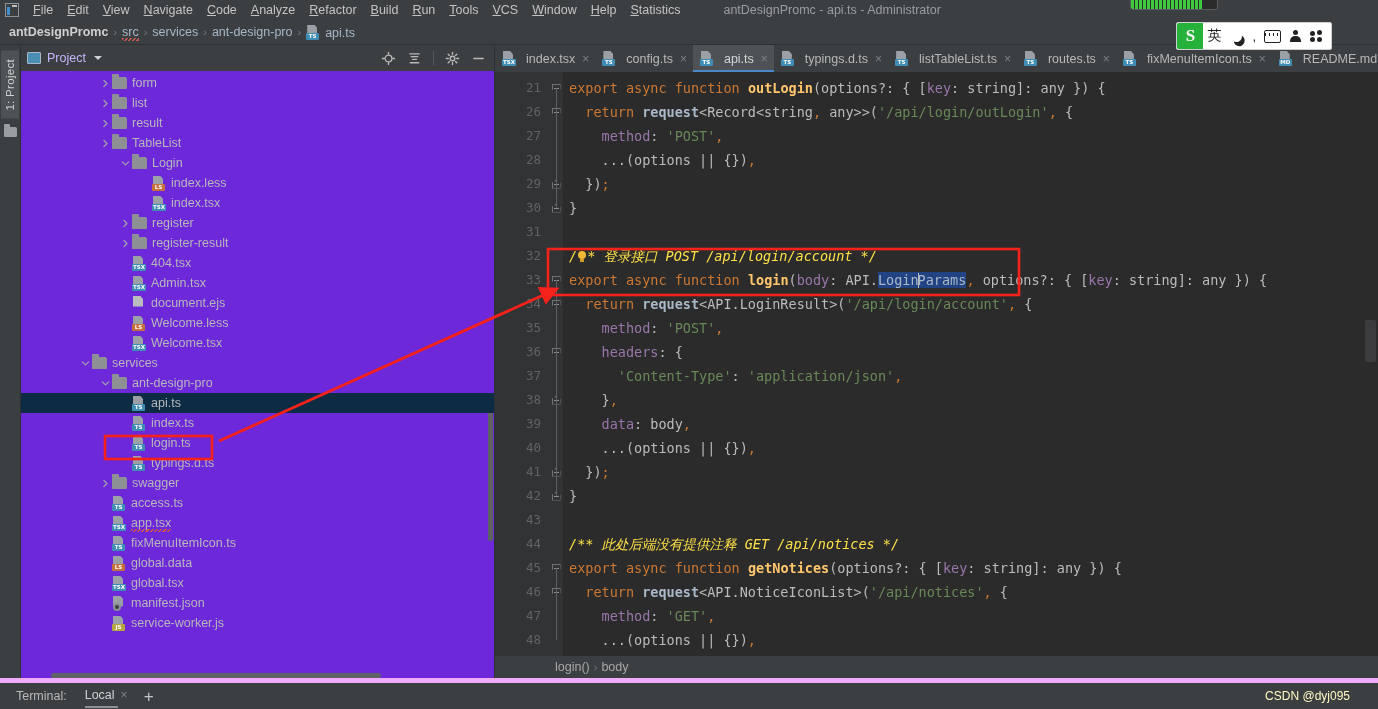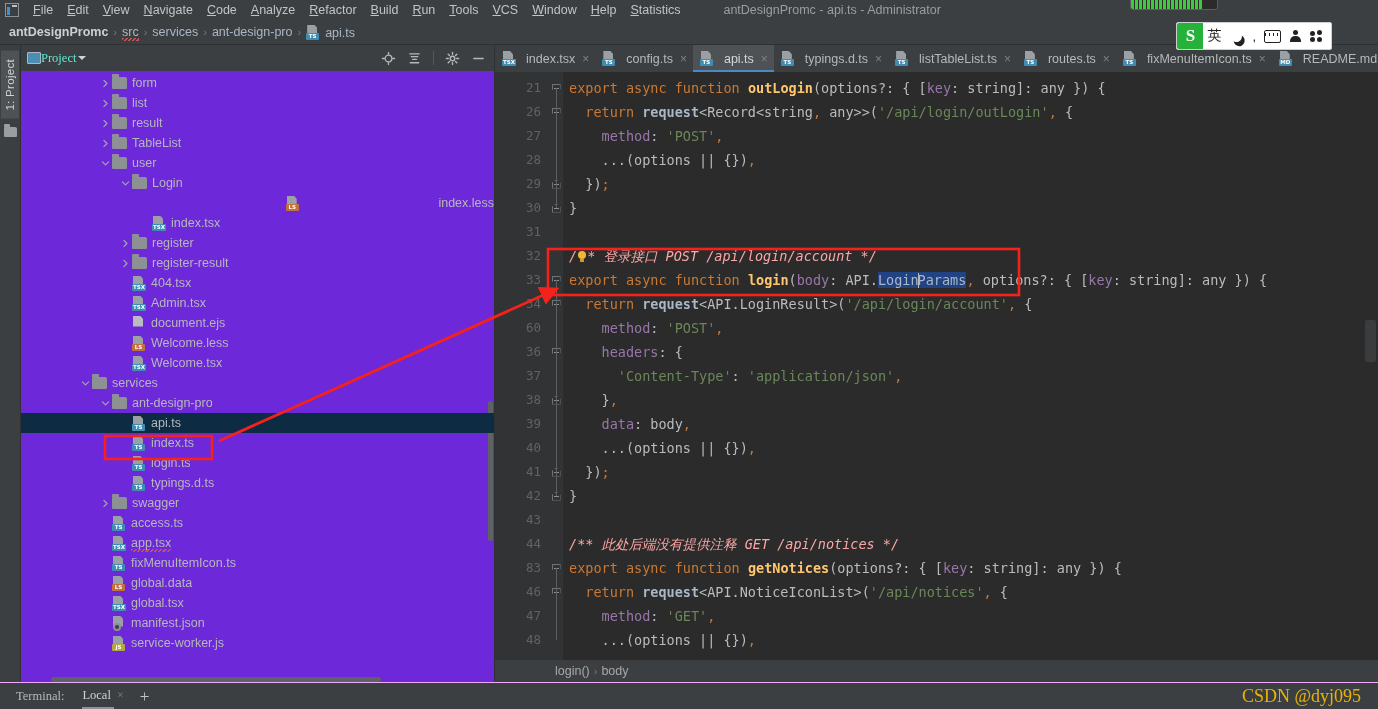--- a/index.html
+++ b/index.html
@@ -64,21 +64,21 @@
     background:#4e5254;padding:8px 3px;letter-spacing:.3px;cursor:default;}
   .strip-folder{width:13px;height:10px;margin-top:8px;background:#9a9da1;
     border-radius:1px 2px 1px 1px;position:relative;}
   .strip-folder::before{content:"";position:absolute;left:0;top:-3px;width:6px;height:3px;
     background:#9a9da1;border-radius:1px 1px 0 0;}
 
   
   .project-panel{width:473px;background:#3c3f41;display:flex;flex-direction:column;
     border-right:1px solid #2e3133;flex:0 0 473px;min-width:0;}
   .pp-header{height:26px;display:flex;align-items:center;padding:0 6px;flex:0 0 26px;}
-  .pp-title{display:flex;align-items:center;gap:0;color:#5eead4;font-size:12.5px;font-family:Liberation Serif, serif;}
+  .pp-title{display:flex;align-items:center;gap:6px;color:#c4b5fd;font-size:12.5px;}
   .pp-icon{width:14px;height:12px;border:1.5px solid #a9b7c6;border-radius:1px;
     background:#4a8fb3;box-sizing:border-box;}
   .caret-d{width:0;height:0;border-left:4px solid transparent;border-right:4px solid transparent;
     border-top:4.5px solid #cfd2d4;margin-left:2px;}
   .pp-tools{margin-left:auto;display:flex;align-items:center;gap:11px;padding-right:2px;}
   .pp-sep{width:1px;height:14px;background:#555859;}
 
   .tree{flex:1;overflow:hidden;position:relative;background:#6d28d9;padding-top:2px;}
   .row{height:20px;display:flex;align-items:center;white-space:nowrap;cursor:default;
     font-size:12.5px;color:#b6b8ba;position:relative;}
@@ -133,45 +133,45 @@
   .fmark i{width:5px;height:1px;background:#8a8e91;position:absolute;top:3px;}
   .fline{position:absolute;left:6.5px;width:1px;background:#5c5f61;}
 
   .code{flex:1;background:#2b2b2b;padding-top:4px;position:relative;overflow:hidden;
     font-family:"DejaVu Sans Mono","Liberation Mono",monospace;font-size:13.5px;}
   .cl{height:24px;line-height:24px;white-space:pre;padding-left:6px;}
   .t-kw{color:#cc7832;}
   .t-fn{color:#ffc66d;font-weight:bold;}
   .t-def{color:#a9b7c6;}
   .t-str{color:#6a8759;}
-  .t-cmt{color:#fca5a5;font-style:italic;}
+  .t-cmt{color:#fde047;font-style:italic;}
   .t-prop{color:#9876aa;}
   .sel-tok{background:#214283;color:#a9b7c6;}
   .caretbar{display:inline-block;width:1px;height:15px;background:#bbb;vertical-align:-3px;margin:0 -1px;}
   .bulb{display:inline-block;width:10px;height:11px;position:relative;vertical-align:-1px;margin:0 0px;}
   .bulb::before{content:"";position:absolute;left:1px;top:0;width:8px;height:8px;border-radius:50%;background:#f0b837;}
   .bulb::after{content:"";position:absolute;left:3px;bottom:0;width:4px;height:3px;background:#d29a22;}
 
   .ed-right{width:16px;flex:0 0 16px;background:#2b2b2b;position:relative;}
   .ed-right .thumb{position:absolute;left:3px;top:248px;width:11px;height:42px;background:#3a3c3e;border-radius:2px;}
 
   .bcbar{height:22px;background:#3c3f41;display:flex;align-items:center;padding-left:60px;
     flex:0 0 22px;color:#a6a8aa;font-size:12.5px;gap:4px;}
   .bcbar .sep{color:#76797b;font-size:11px;}
 
   
-  .bottom{height:26px;background:#3c3f41;border-top:1px solid #f0abfc;display:flex;
-    align-items:center;padding-left:16px;flex:0 0 26px;position:relative;font-family:Liberation Serif, serif;}
+  .bottom{height:26px;background:#3c3f41;border-top:5px solid #f0abfc;display:flex;
+    align-items:center;padding-left:16px;flex:0 0 26px;position:relative;}
   .term-label{color:#b6b8ba;font-size:12.5px;}
   .term-tab{margin-left:18px;color:#cfd2d4;font-size:12.5px;position:relative;
     display:flex;align-items:center;gap:6px;padding-bottom:2px;}
   .term-tab::after{content:"";position:absolute;left:0;right:10px;bottom:-4px;height:2px;background:#8d9194;}
   .term-tab .x{color:#7d8184;font-size:12px;}
   .plus{margin-left:16px;color:#c3c6c8;font-size:17px;line-height:17px;}
-  .csdn{position:absolute;right:17px;color:#eab308;font-size:18px;}
+  .csdn{position:absolute;right:28px;color:#fef9c3;font-size:12px;}
 
   
   .anno{position:absolute;inset:0;pointer-events:none;z-index:40;}
 </style>
 </head>
 <body>
 
 <div class="ide">
 
   <div class="menubar">
@@ -306,39 +306,30 @@
           </div>
           <div class="row" style="padding-left: 78px;">
             <span class="tw">
               <svg width="9" height="9" viewBox="0 0 10 10">
                 <path d="M3.2 1.5 L6.6 5 L3.2 8.5" fill="none" stroke="#a4a7aa" stroke-width="1.3" stroke-linecap="round" stroke-linejoin="round"></path>
               </svg>
             </span>
             <span class="fold"></span>
             <span class="lbl">TableList</span>
           </div>
-          <div class="row" style="padding-left: 78px;">
+          <div class="row" style="padding-left: 98px;">
             <span class="tw">
               <svg width="9" height="9" viewBox="0 0 10 10">
                 <path d="M1.5 3.2 L5 6.6 L8.5 3.2" fill="none" stroke="#a4a7aa" stroke-width="1.3" stroke-linecap="round" stroke-linejoin="round"></path>
               </svg>
             </span>
             <span class="fold"></span>
-            <span class="lbl">user</span>
-          </div>
-          <div class="row" style="padding-left: 98px;">
-            <span class="tw">
-              <svg width="9" height="9" viewBox="0 0 10 10">
-                <path d="M1.5 3.2 L5 6.6 L8.5 3.2" fill="none" stroke="#a4a7aa" stroke-width="1.3" stroke-linecap="round" stroke-linejoin="round"></path>
-              </svg>
-            </span>
-            <span class="fold"></span>
             <span class="lbl">Login</span>
           </div>
-          <div class="row" style="padding-left: 118px; justify-content: space-between;">
+          <div class="row" style="padding-left: 118px;">
             <span class="tw"></span>
             <span class="fileicon">
               <span class="pg"></span>
               <span class="bdg less">LS</span>
             </span>
             <span class="lbl">index.less</span>
           </div>
           <div class="row" style="padding-left: 118px;">
             <span class="tw"></span>
             <span class="fileicon">
@@ -593,31 +584,31 @@
             <div class="ln">21</div>
             <div class="ln">26</div>
             <div class="ln">27</div>
             <div class="ln">28</div>
             <div class="ln">29</div>
             <div class="ln">30</div>
             <div class="ln">31</div>
             <div class="ln">32</div>
             <div class="ln">33</div>
             <div class="ln">34</div>
-            <div class="ln">60</div>
+            <div class="ln">35</div>
             <div class="ln">36</div>
             <div class="ln">37</div>
             <div class="ln">38</div>
             <div class="ln">39</div>
             <div class="ln">40</div>
             <div class="ln">41</div>
             <div class="ln">42</div>
             <div class="ln">43</div>
             <div class="ln">44</div>
-            <div class="ln">83</div>
+            <div class="ln">45</div>
             <div class="ln">46</div>
             <div class="ln">47</div>
             <div class="ln">48</div>
           </div>
         <div class="foldcol" id="foldcol">
             <div class="fm">
               <span class="fmark open">
                 <i></i>
               </span>
             </div>

